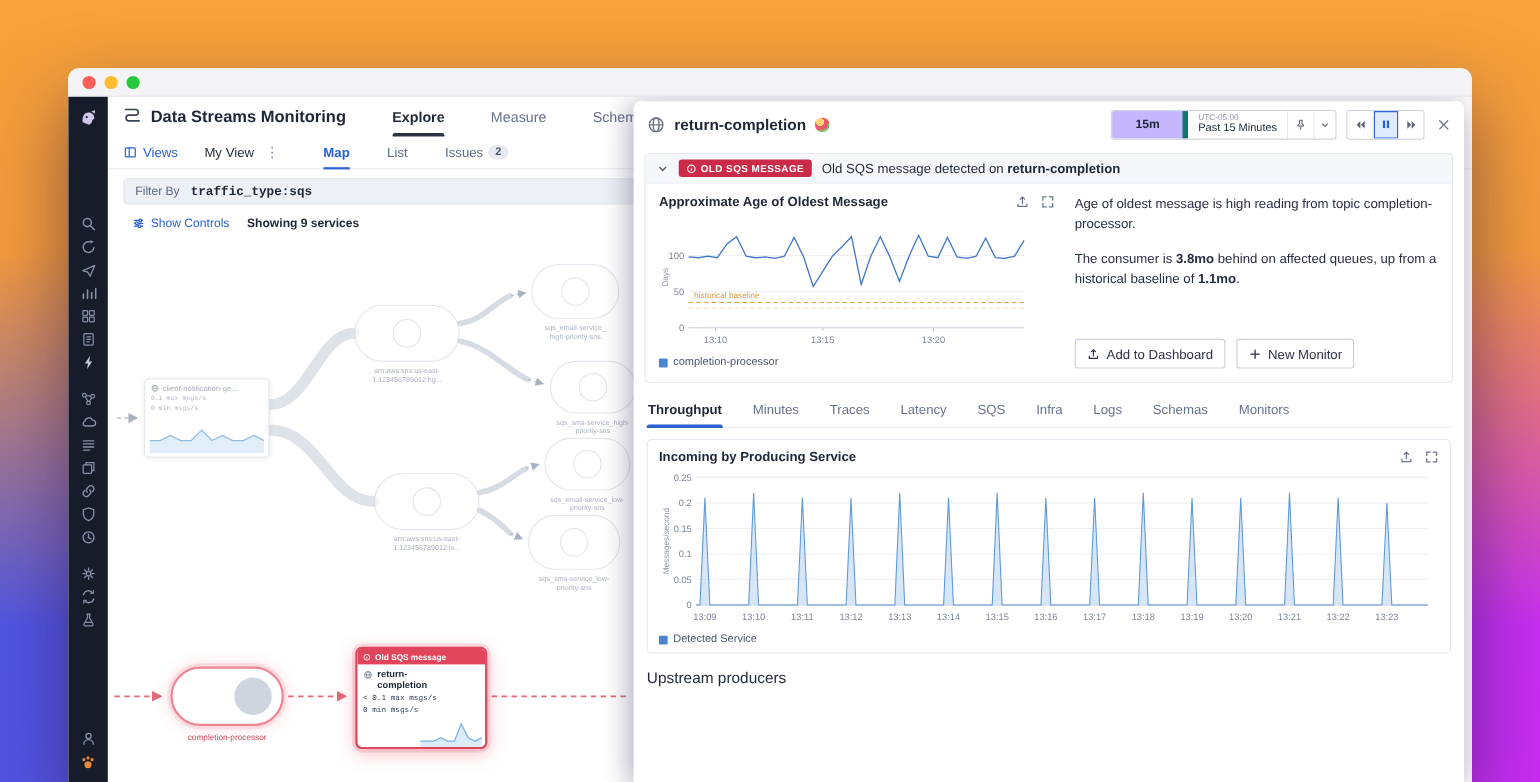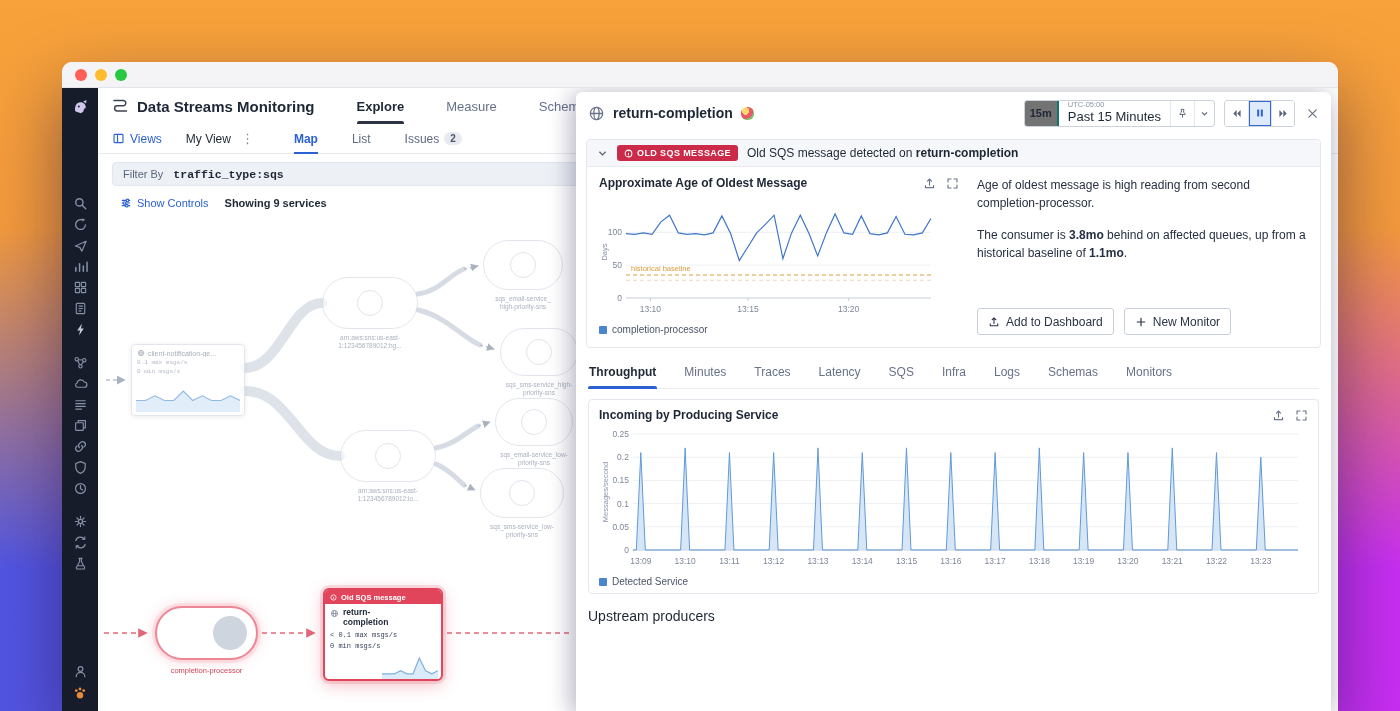--- a/index.html
+++ b/index.html
@@ -66,24 +66,24 @@
 .popup-bd svg.spark{position:absolute;right:3px;bottom:3px}
 
 .panel{position:absolute;left:478px;top:4px;bottom:0;width:755px;background:#fff;border-radius:6px 6px 0 0;z-index:5;
  box-shadow:0 6px 30px rgba(30,25,70,.28),-6px 0 18px rgba(30,25,70,.12);display:flex;flex-direction:column;overflow:hidden}
 .phead{height:42px;display:flex;align-items:center;padding:0 12px;flex:none}
 .phead .ptitle{font-size:14px;font-weight:700;color:#1e2735;margin-left:8px}
 .emoji{width:13px;height:13px;border-radius:45%;margin-left:8px;display:inline-block;
  background:radial-gradient(circle at 35% 30%,#ffd76e 0 30%,#e8596a 31% 62%,#7ac36b 63% 100%)}
 .spacer{flex:1}
 .timectl{display:flex;align-items:stretch;height:27px;border:1px solid #cdd3dd;border-radius:3px;overflow:hidden;cursor:pointer}
-.timectl .chip{background:#737373;border-right:2px solid #0f766e;display:flex;align-items:center;padding:0 5px;font-size:11px;font-weight:700;color:#1e2735}
+.timectl .chip{background:#c4b5fd;border-right:5px solid #0f766e;display:flex;align-items:center;padding:0 21px;font-size:11px;font-weight:700;color:#1e2735}
 .timectl .tcol{padding:2px 9px;display:flex;flex-direction:column;justify-content:center}
 .timectl .utc{font-size:7.5px;color:#8b94a7;line-height:1}
-.timectl .range{font-size:13px;color:#1e2735;line-height:1.2;white-space:nowrap}
+.timectl .range{font-size:10px;color:#1e2735;line-height:1.2;white-space:nowrap}
 .timectl .tbtn{width:24px;display:flex;align-items:center;justify-content:center;border-left:1px solid #e4e7ed;color:#5b6577}
 .playgrp{display:flex;height:27px;border:1px solid #cdd3dd;border-radius:3px;overflow:hidden;margin-left:9px}
 .playgrp .pb{width:23px;display:flex;align-items:center;justify-content:center;background:#fff;color:#5b6577;cursor:pointer}
 .playgrp .pb + .pb{border-left:1px solid #e0e3ea}
 .playgrp .pb.active{background:#dfeafc;box-shadow:inset 0 0 0 1px #3166d8;color:#2b61d2}
 .pclose{margin-left:11px;color:#6b7487;cursor:pointer;display:flex}
 
 .acard{margin:5px 10px 0;border:1px solid #e4e7ee;border-radius:4px;flex:none}
 .acard-hd{height:27px;background:#f6f7fa;border-bottom:1px solid #e9ebf1;border-radius:4px 4px 0 0;display:flex;align-items:center;gap:9px;padding:0 10px}
 .rbadge{background:#cb2b49;color:#fff;font-size:9px;font-weight:700;letter-spacing:.4px;border-radius:3px;padding:3px 7px;display:flex;align-items:center;gap:4px;white-space:nowrap}
@@ -520,21 +520,21 @@
                   <text x="32" y="77" text-anchor="start" fill="#d99c3e" font-size="7.5">historical baseline</text>
                   <polyline points="27.0,39.6 35.7,40.3 44.4,38.9 53.1,40.3 61.9,27.8 70.6,21.2 79.3,38.9 88.0,40.3 96.7,39.6 105.4,40.9 114.1,38.9 122.9,21.9 131.6,39.6 140.3,66.5 149.0,52.7 157.7,38.9 166.4,30.4 175.1,21.2 183.9,64.6 192.6,38.9 201.3,21.2 210.0,39.6 218.7,61.9 227.4,38.9 236.1,19.9 244.9,38.9 253.6,40.3 262.3,21.9 271.0,39.6 279.7,40.9 288.4,38.9 297.1,22.5 305.9,40.3 314.6,40.9 323.3,38.9 332.0,24.5" fill="none" stroke="#3f76c9" stroke-width="1.2"></polyline>
                   <text x="8" y="58" text-anchor="middle" fill="#8b94a7" font-size="7.5" transform="rotate(-90 8 58)">Days</text>
                 </svg>
               <div class="legend">
                   <span class="sq"></span>
                   <span class="ll">completion-processor</span>
                 </div>
             </div>
             <div class="insight">
-              <p>Age of oldest message is high reading from second completion-processor.</p>
+              <p>Age of oldest message is high reading from topic completion-processor.</p>
               <p><span>The consumer is </span><b>3.8mo</b><span> behind on affected queues, up from a historical baseline of </span><b>1.1mo</b><span>.</span></p>
               <div class="btnrow">
                 <button class="obtn">
                   <svg width="12" height="12" viewBox="0 0 16 16" fill="none" stroke="#2a3347" stroke-width="1.4" stroke-linecap="round">
                       <path d="M8 10V2.8M5.5 5 8 2.6 10.5 5"></path>
                       <path d="M3 10.5V13h10v-2.5"></path>
                     </svg>
                   <span>Add to Dashboard</span>
                 </button>
                 <button class="obtn">

